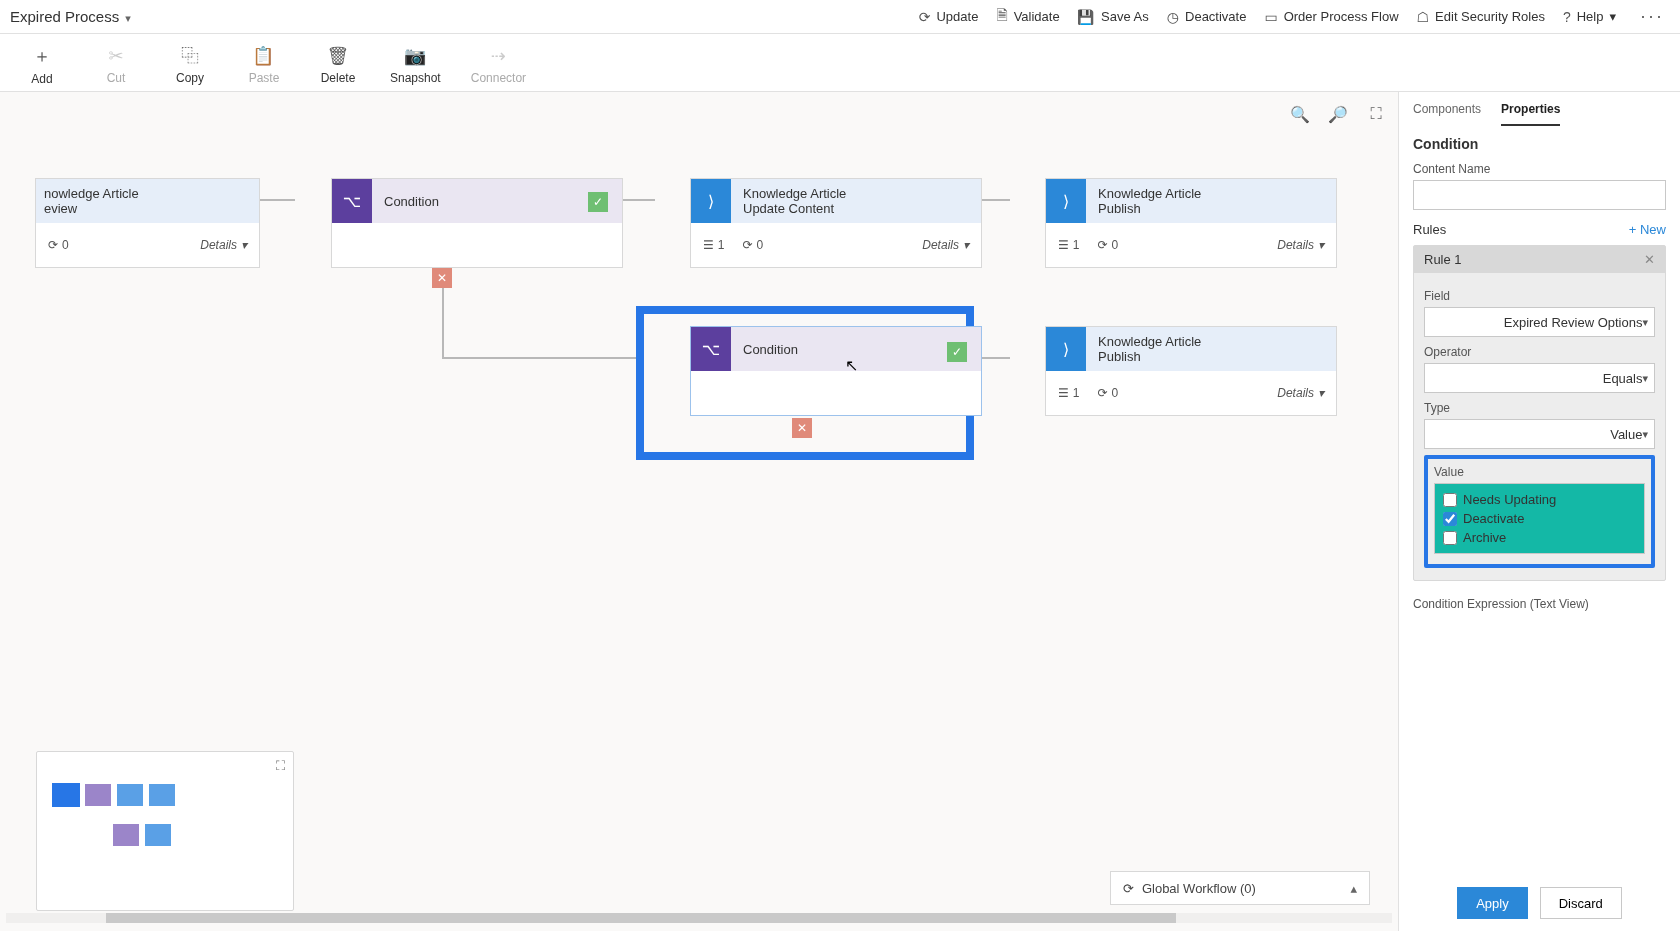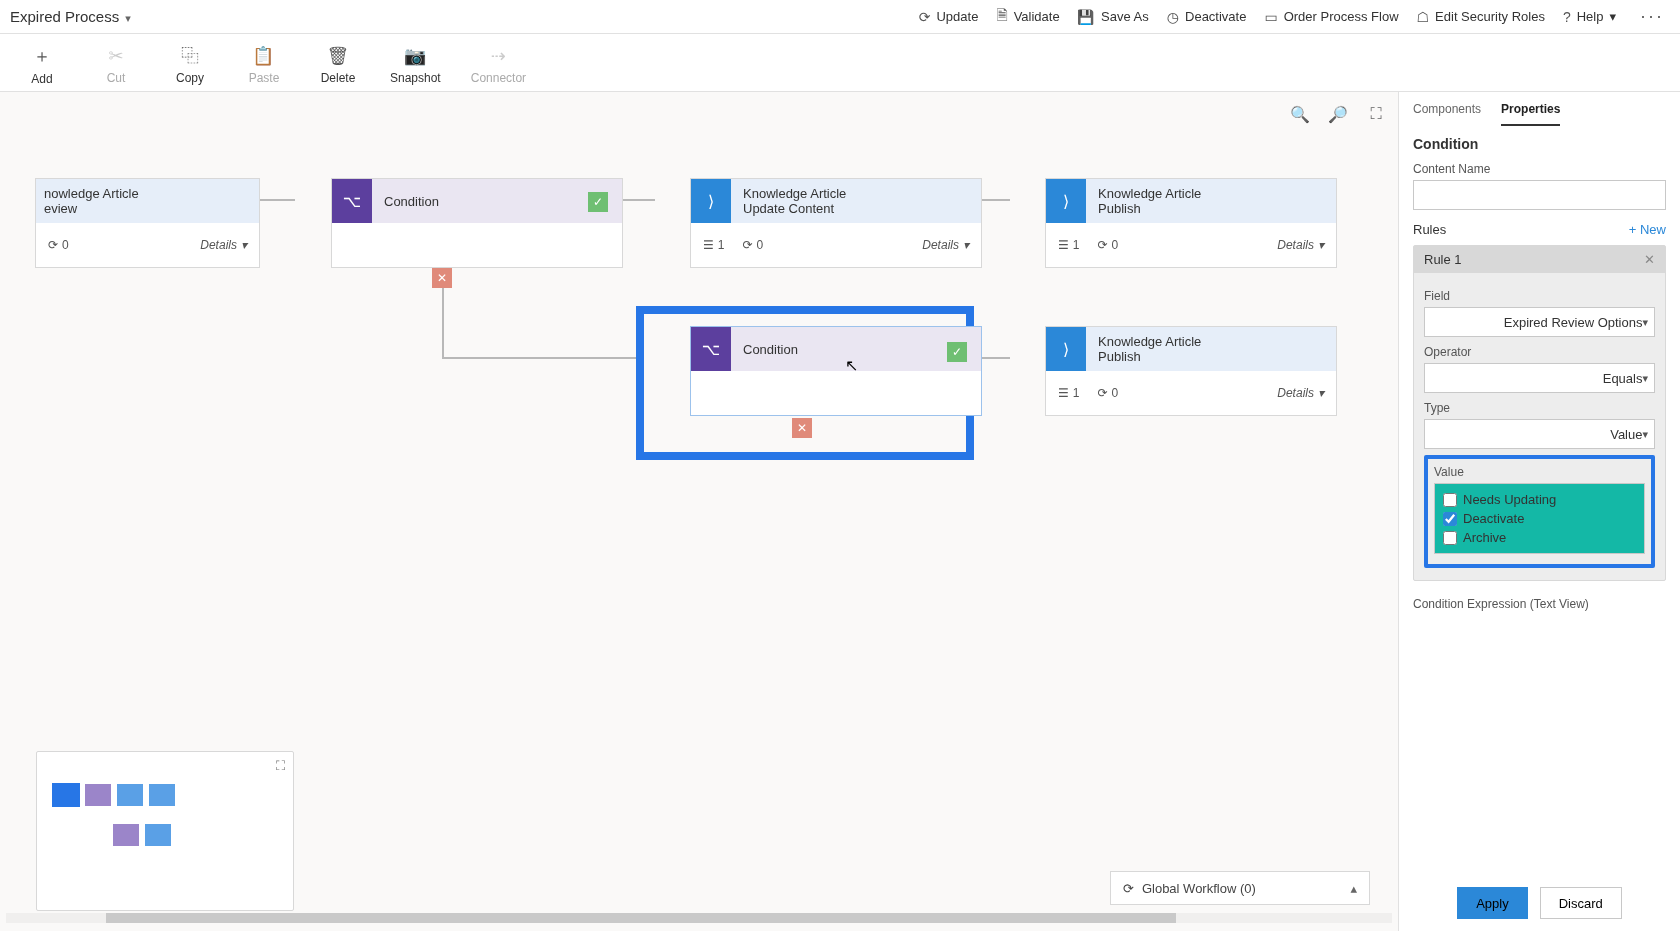--- a/index.html
+++ b/index.html
@@ -87,21 +87,21 @@
 .rule-title { background:#d8d8d8; padding:6px 10px; font-size:13px; display:flex; align-items:center; justify-content:space-between;}
 .rule-body { padding:8px 10px 12px 10px;}
 .value-block { border:4px solid #2776e6; padding:6px 6px 10px 6px; border-radius:2px; margin-top:6px;}
 .check-list { background:#14b8a6; border:1px solid #c8c8c8; padding:6px 8px; margin-top:4px;}
 .check-item { display:flex; align-items:center; gap:6px; font-size:13px; padding:2px 0;}
 .check-item input { width:14px; height:14px; accent-color:#2b88d8;}
 .expr-label { font-size:12px; color:#555; margin:16px 0 4px 0;}
 .expr-box { border:1px solid #d8d8d8; padding:8px; font-size:13px; color:#444; min-height:50px;}
 .side-footer { margin-top:auto; padding: 12px; display:flex; gap:12px; justify-content:center;}
 .btn { height:32px; padding:0 18px; font-size:13px; border:1px solid #c8c8c8; background:#fff; cursor:pointer;}
-.btn.primary { background:#2b88d8; color:#000000; border-color:#2b88d8;}
+.btn.primary { background:#2b88d8; color:#ffffff; border-color:#2b88d8;}
 
 
 svg.connectors { position:absolute; left:0; top:0; width:100%; height:100%; pointer-events:none;}
 svg.connectors path { stroke:#b8b8b8; stroke-width:2; fill:none;}
 
 
 .cursor-arrow { position:absolute; font-size:16px; color:#000; transform: rotate(0deg);}
 </style>
 </head>
 <body>

